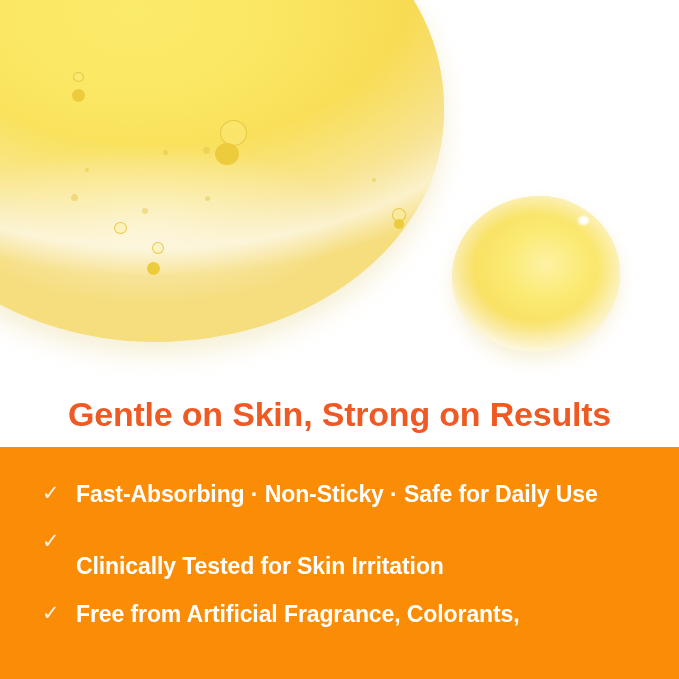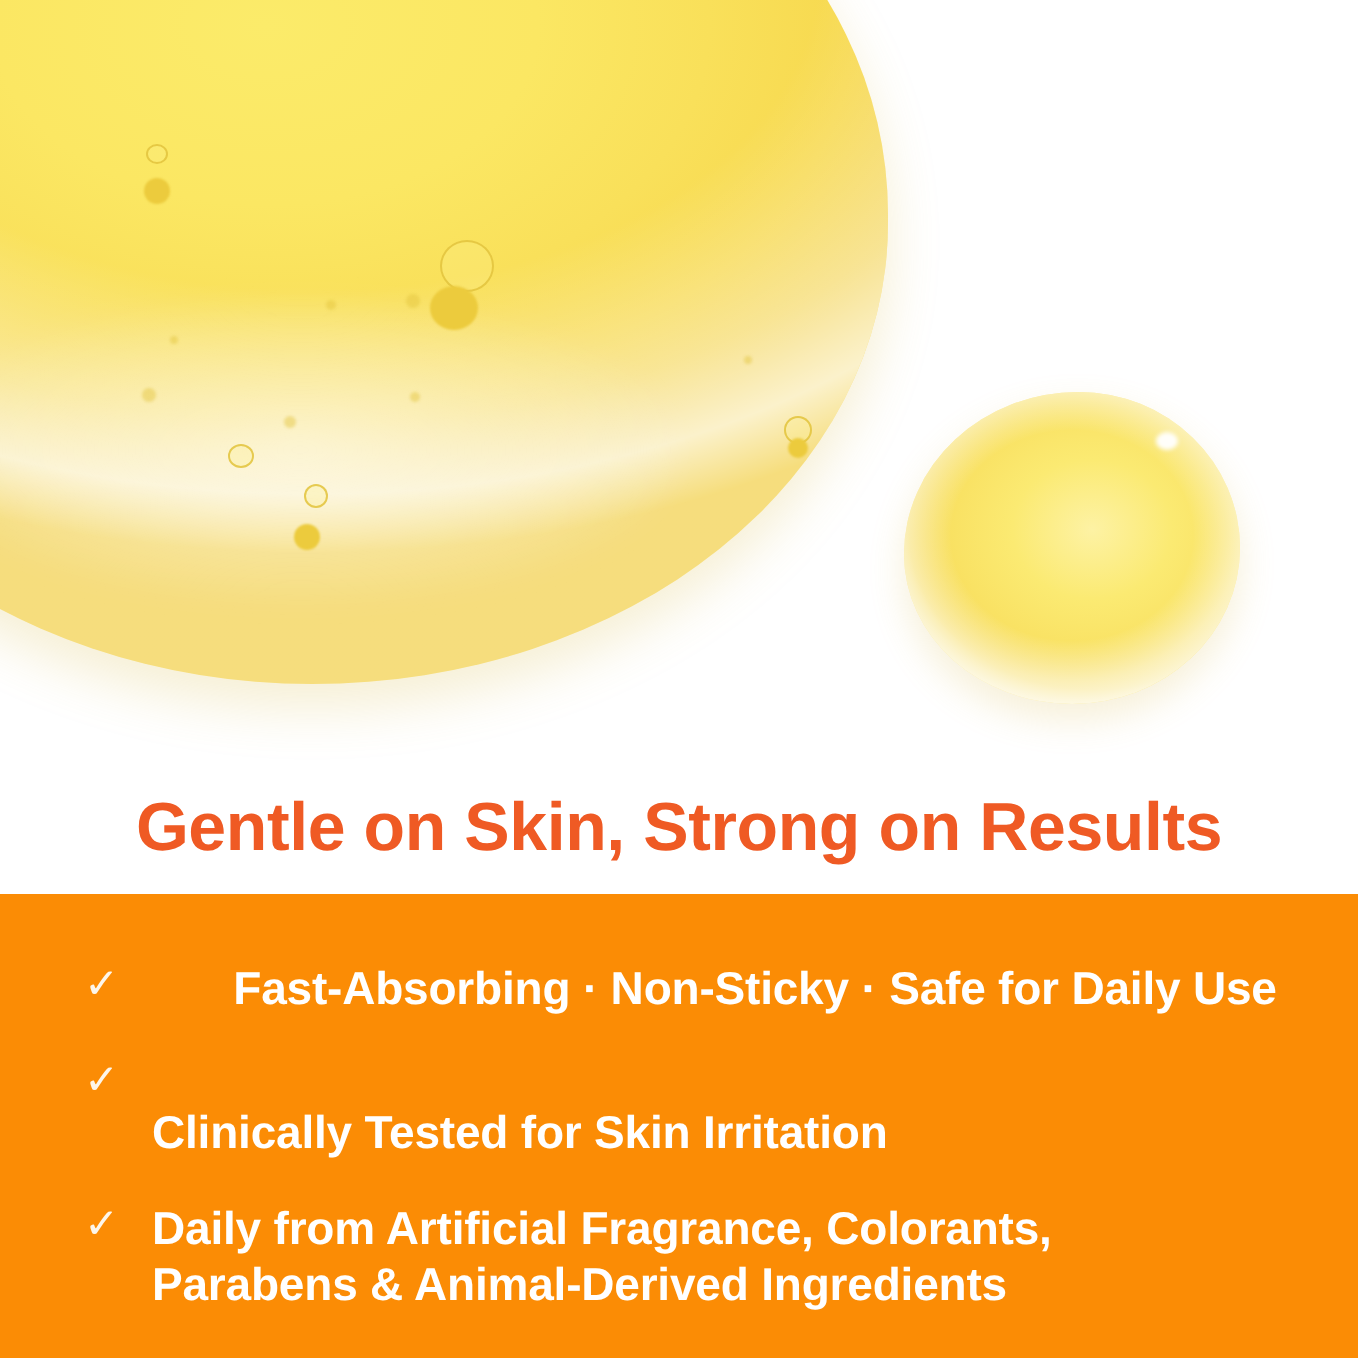--- a/index.html
+++ b/index.html
@@ -198,36 +198,35 @@
 
   <div class="headline-area">
     <div class="headline" style="color: rgb(239, 90, 36);">Gentle on Skin, Strong on Results</div>
   </div>
 
   <div class="claims-band" style="background: rgb(251, 140, 5);">
     <ul class="claims-list">
 
       <li class="claim-item">
         <span class="claim-check" style="color: rgb(253, 246, 234);">✓</span>
-        <span class="claim-text" style="color: rgb(255, 255, 255); text-align: center;">
+        <span class="claim-text" style="color: rgb(255, 255, 255);">
           <span>Fast-Absorbing · Non-Sticky · Safe for Daily Use</span>
         </span>
       </li>
 
       <li class="claim-item">
         <span class="claim-check" style="color: rgb(253, 246, 234);">✓</span>
         <span class="claim-text" style="color: rgb(255, 255, 255); margin-top: 24px;">
           <span>Clinically Tested for Skin Irritation</span>
         </span>
       </li>
 
       <li class="claim-item">
         <span class="claim-check" style="color: rgb(253, 246, 234);">✓</span>
         <span class="claim-text" style="color: rgb(255, 255, 255);">
-          <span>Daily from Artificial Fragrance, Colorants,</span><br>
-          <span>Parabens &amp; Animal-Derived Ingredients</span>
+          <span>Free from Artificial Fragrance, Colorants,</span><br>
         </span>
       </li>
 
     </ul>
   </div>
 
 </div>
 
 </body></html>

